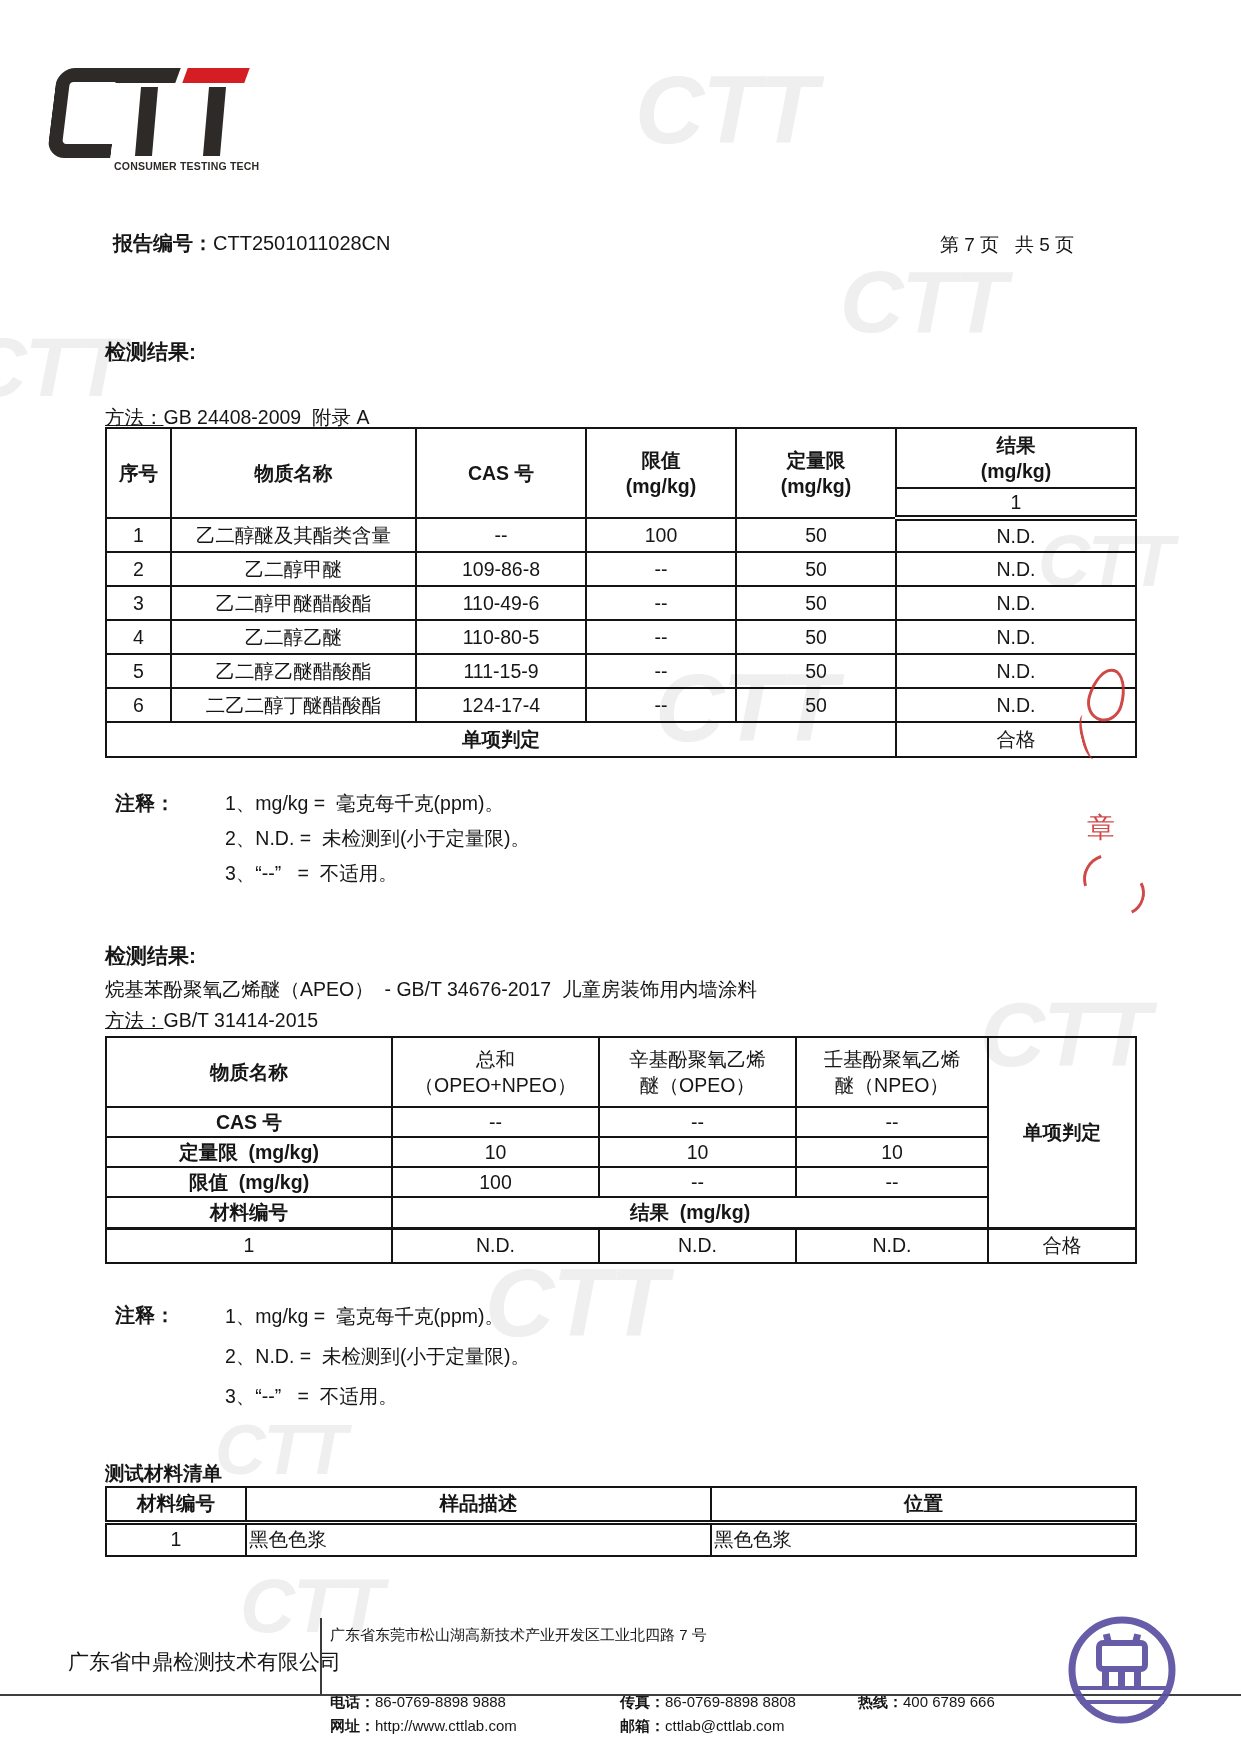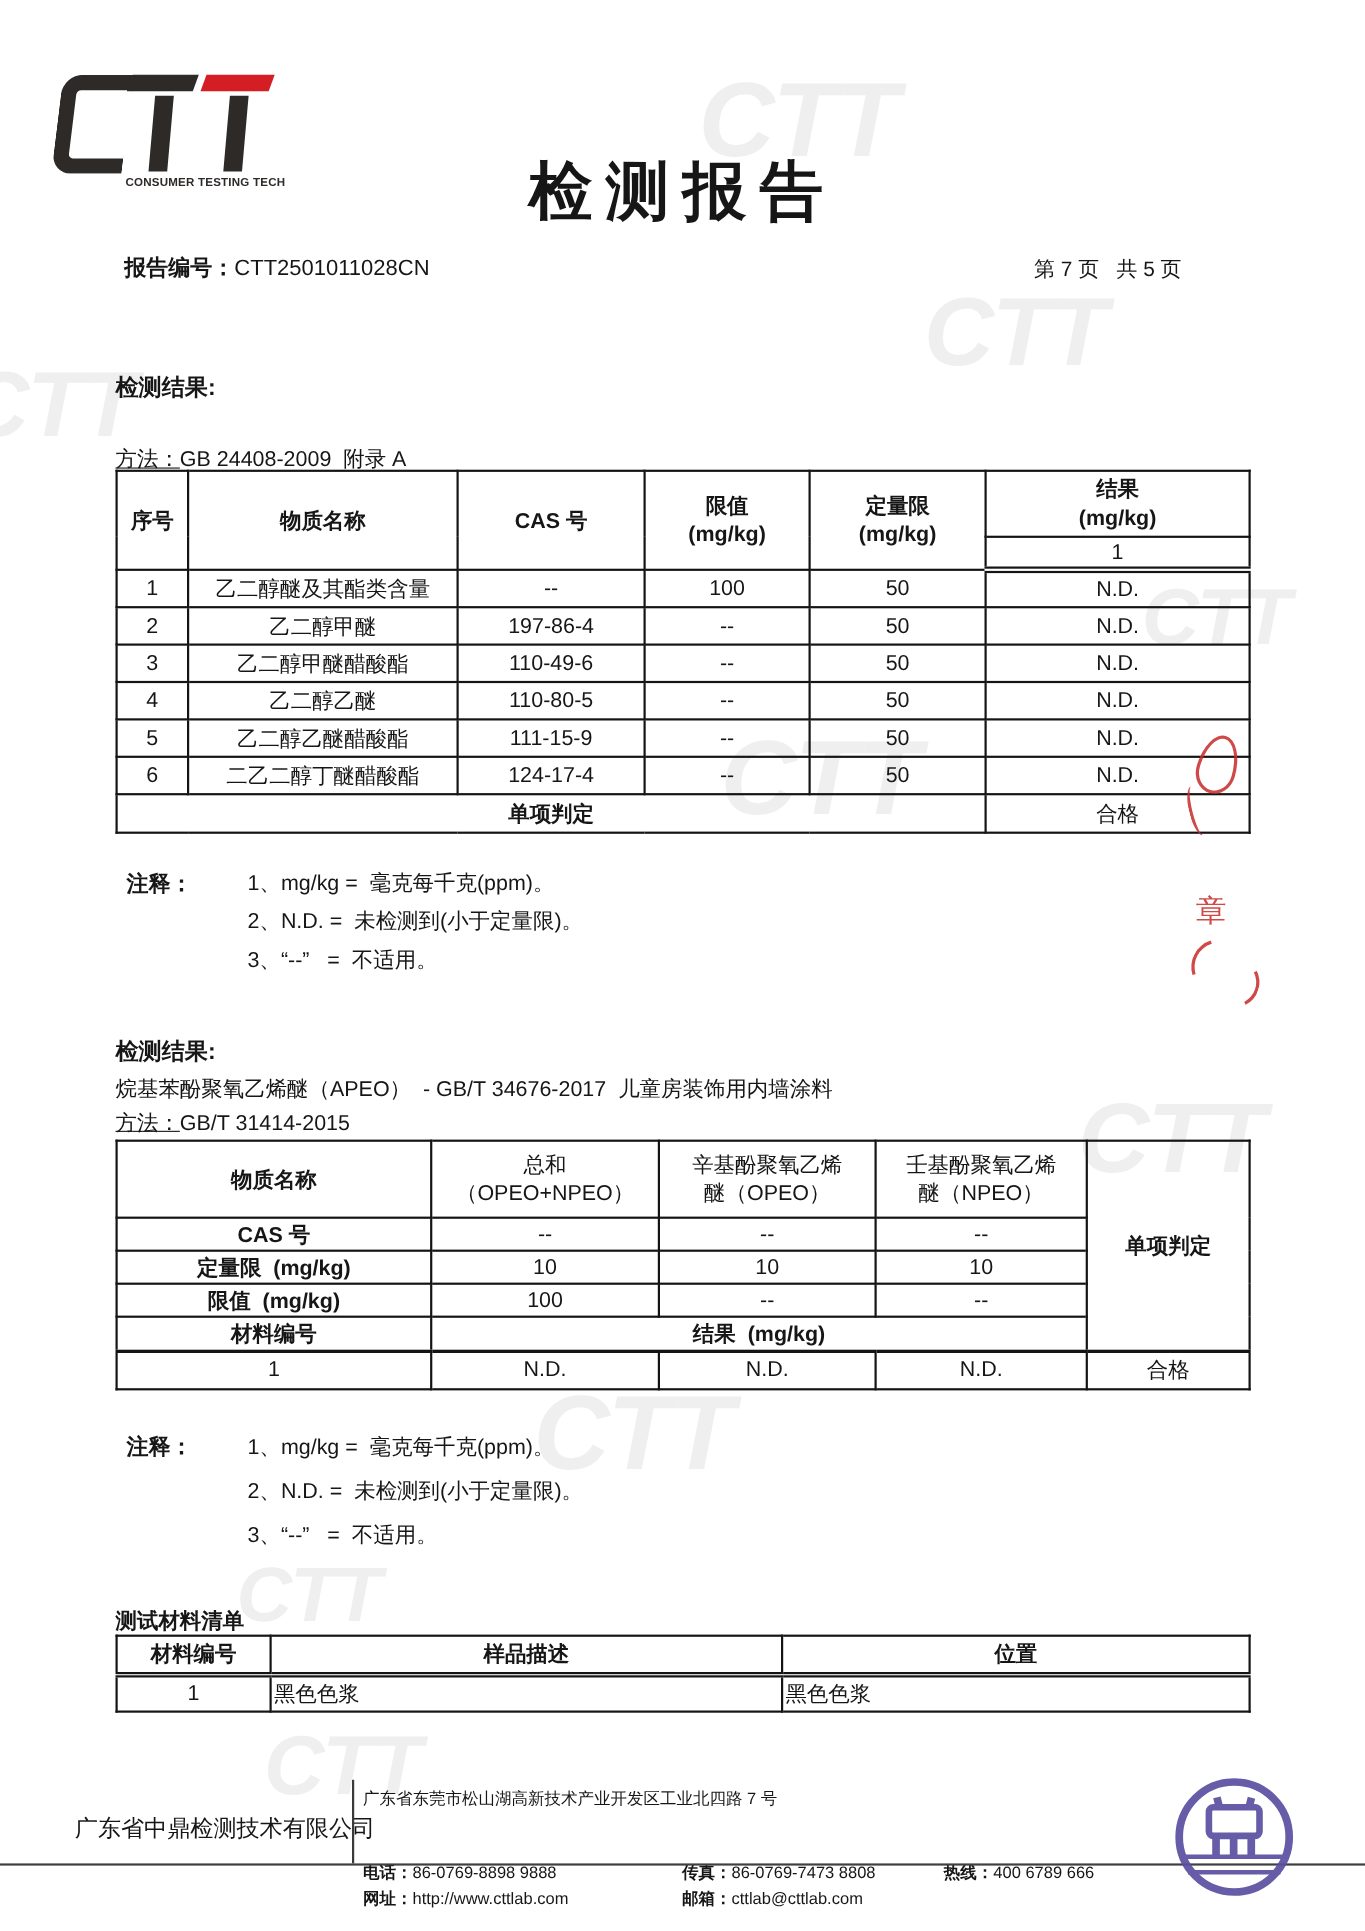--- a/index.html
+++ b/index.html
@@ -115,21 +115,20 @@
 
   <div class="logo">
     <div class="c"></div>
     <div class="bar1"></div>
     <div class="stem1"></div>
     <div class="bar2"></div>
     <div class="stem2"></div>
     <div class="tag">CONSUMER TESTING TECH</div>
   </div>
 
-  <div class="title">检测报告</div>
   <div class="repline">
     <span class="lab">报告编号：</span><span>CTT2501011028CN</span>
   </div>
   <div class="pageinfo pre">第 7 页   共 5 页</div>
 
   <div class="sec-head" style="left:105px;top:338px;">检测结果:</div>
   <div class="sec-method" style="left:105px;top:404px;">
     <span class="ml">方法：</span><span class="pre">GB 24408-2009  附录 A</span>
   </div>
 
@@ -158,21 +157,21 @@
       <td>1</td>
           <td>乙二醇醚及其酯类含量</td>
           <td>--</td>
           <td>100</td>
           <td>50</td>
           <td>N.D.</td>
     </tr>
     <tr style="height:34px">
       <td>2</td>
           <td>乙二醇甲醚</td>
-          <td>197-86-4</td>
+          <td>109-86-8</td>
           <td>--</td>
           <td>50</td>
           <td>N.D.</td>
     </tr>
     <tr style="height:34px">
       <td>3</td>
           <td>乙二醇甲醚醋酸酯</td>
           <td>110-49-6</td>
           <td>--</td>
           <td>50</td>
@@ -304,21 +303,21 @@
       <td class="lft">黑色色浆</td>
     </tr>
   </tbody>
     </table>
 
   <div class="f-company">广东省中鼎检测技术有限公司</div>
   <div class="f-divider"></div>
   <div class="f-address">广东省东莞市松山湖高新技术产业开发区工业北四路 7 号</div>
   <div class="f-row2">
     <span class="f-item fi-phone"><span class="f-lab">电话：</span><span>86-0769-8898 9888</span></span>
-    <span class="f-item fi-fax"><span class="f-lab">传真：</span><span>86-0769-7473 8808</span></span>
+    <span class="f-item fi-fax"><span class="f-lab">传真：</span><span>86-0769-8898 8808</span></span>
     <span class="f-item fi-hotline"><span class="f-lab">热线：</span><span>400 6789 666</span></span>
   </div>
   <div class="f-row3">
     <span class="f-item fi-web"><span class="f-lab">网址：</span><span>http://www.cttlab.com</span></span>
     <span class="f-item fi-email"><span class="f-lab">邮箱：</span><span>cttlab@cttlab.com</span></span>
   </div>
   <div class="f-rule"></div>
 
   <svg class="seal" viewBox="0 0 116 116">
     <circle cx="58" cy="58" r="50" fill="none" stroke="#5a4fa0" stroke-width="7"></circle>

